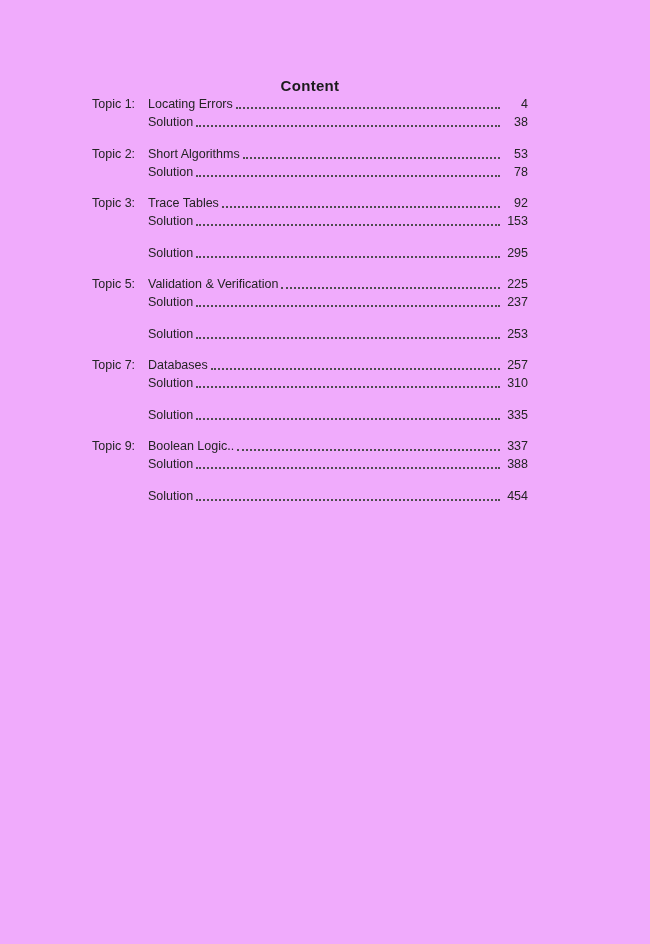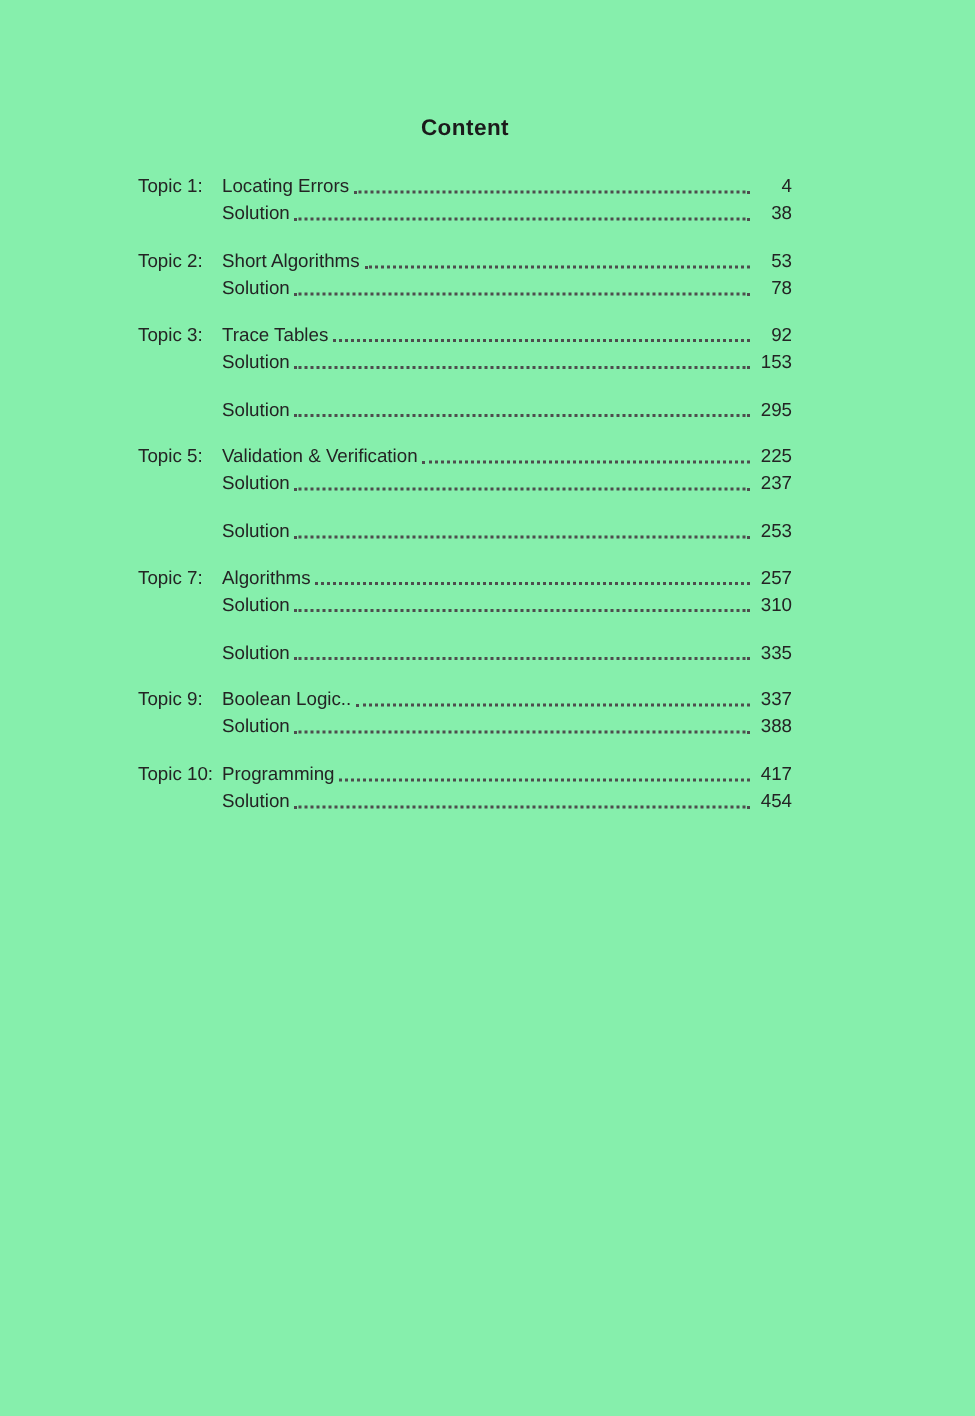--- a/index.html
+++ b/index.html
@@ -12,32 +12,31 @@
     height: 944px;
     font-family: "Liberation Sans", sans-serif;
     color: #222222;
     overflow: hidden;
   }
   .page {
     box-sizing: border-box;
     width: 650px;
     height: 944px;
     padding: 76px 122px 0 92px;
-    background: #86efac;
+    background: #f0abfc;
   }
   .doc-title {
     text-align: center;
     font-weight: bold;
     font-size: 15px;
     line-height: 19px;
     letter-spacing: 0.3px;
     color: #1b1b1b;
   }
   .toc {
-    margin-top: 20px;
   }
   .entry {
     margin-bottom: 13.5px;
   }
   .row {
     display: flex;
     font-size: 12.5px;
     line-height: 18px;
     color: #242424;
   }
@@ -146,21 +145,21 @@
         <span class="col-label"></span>
         <span class="col-title">Solution</span>
         <span class="leader"></span>
         <span class="col-page">253</span>
       </div>
     </div>
 
     <div class="entry">
       <div class="row">
         <span class="col-label">Topic 7:</span>
-        <span class="col-title">Algorithms</span>
+        <span class="col-title">Databases</span>
         <span class="leader"></span>
         <span class="col-page">257</span>
       </div>
       <div class="row">
         <span class="col-label"></span>
         <span class="col-title">Solution</span>
         <span class="leader"></span>
         <span class="col-page">310</span>
       </div>
     </div>
@@ -184,26 +183,20 @@
       <div class="row">
         <span class="col-label"></span>
         <span class="col-title">Solution</span>
         <span class="leader"></span>
         <span class="col-page">388</span>
       </div>
     </div>
 
     <div class="entry">
       <div class="row">
-        <span class="col-label">Topic 10:</span>
-        <span class="col-title">Programming</span>
-        <span class="leader"></span>
-        <span class="col-page">417</span>
-      </div>
-      <div class="row">
         <span class="col-label"></span>
         <span class="col-title">Solution</span>
         <span class="leader"></span>
         <span class="col-page">454</span>
       </div>
     </div>
 
   </div>
 </div>
 

